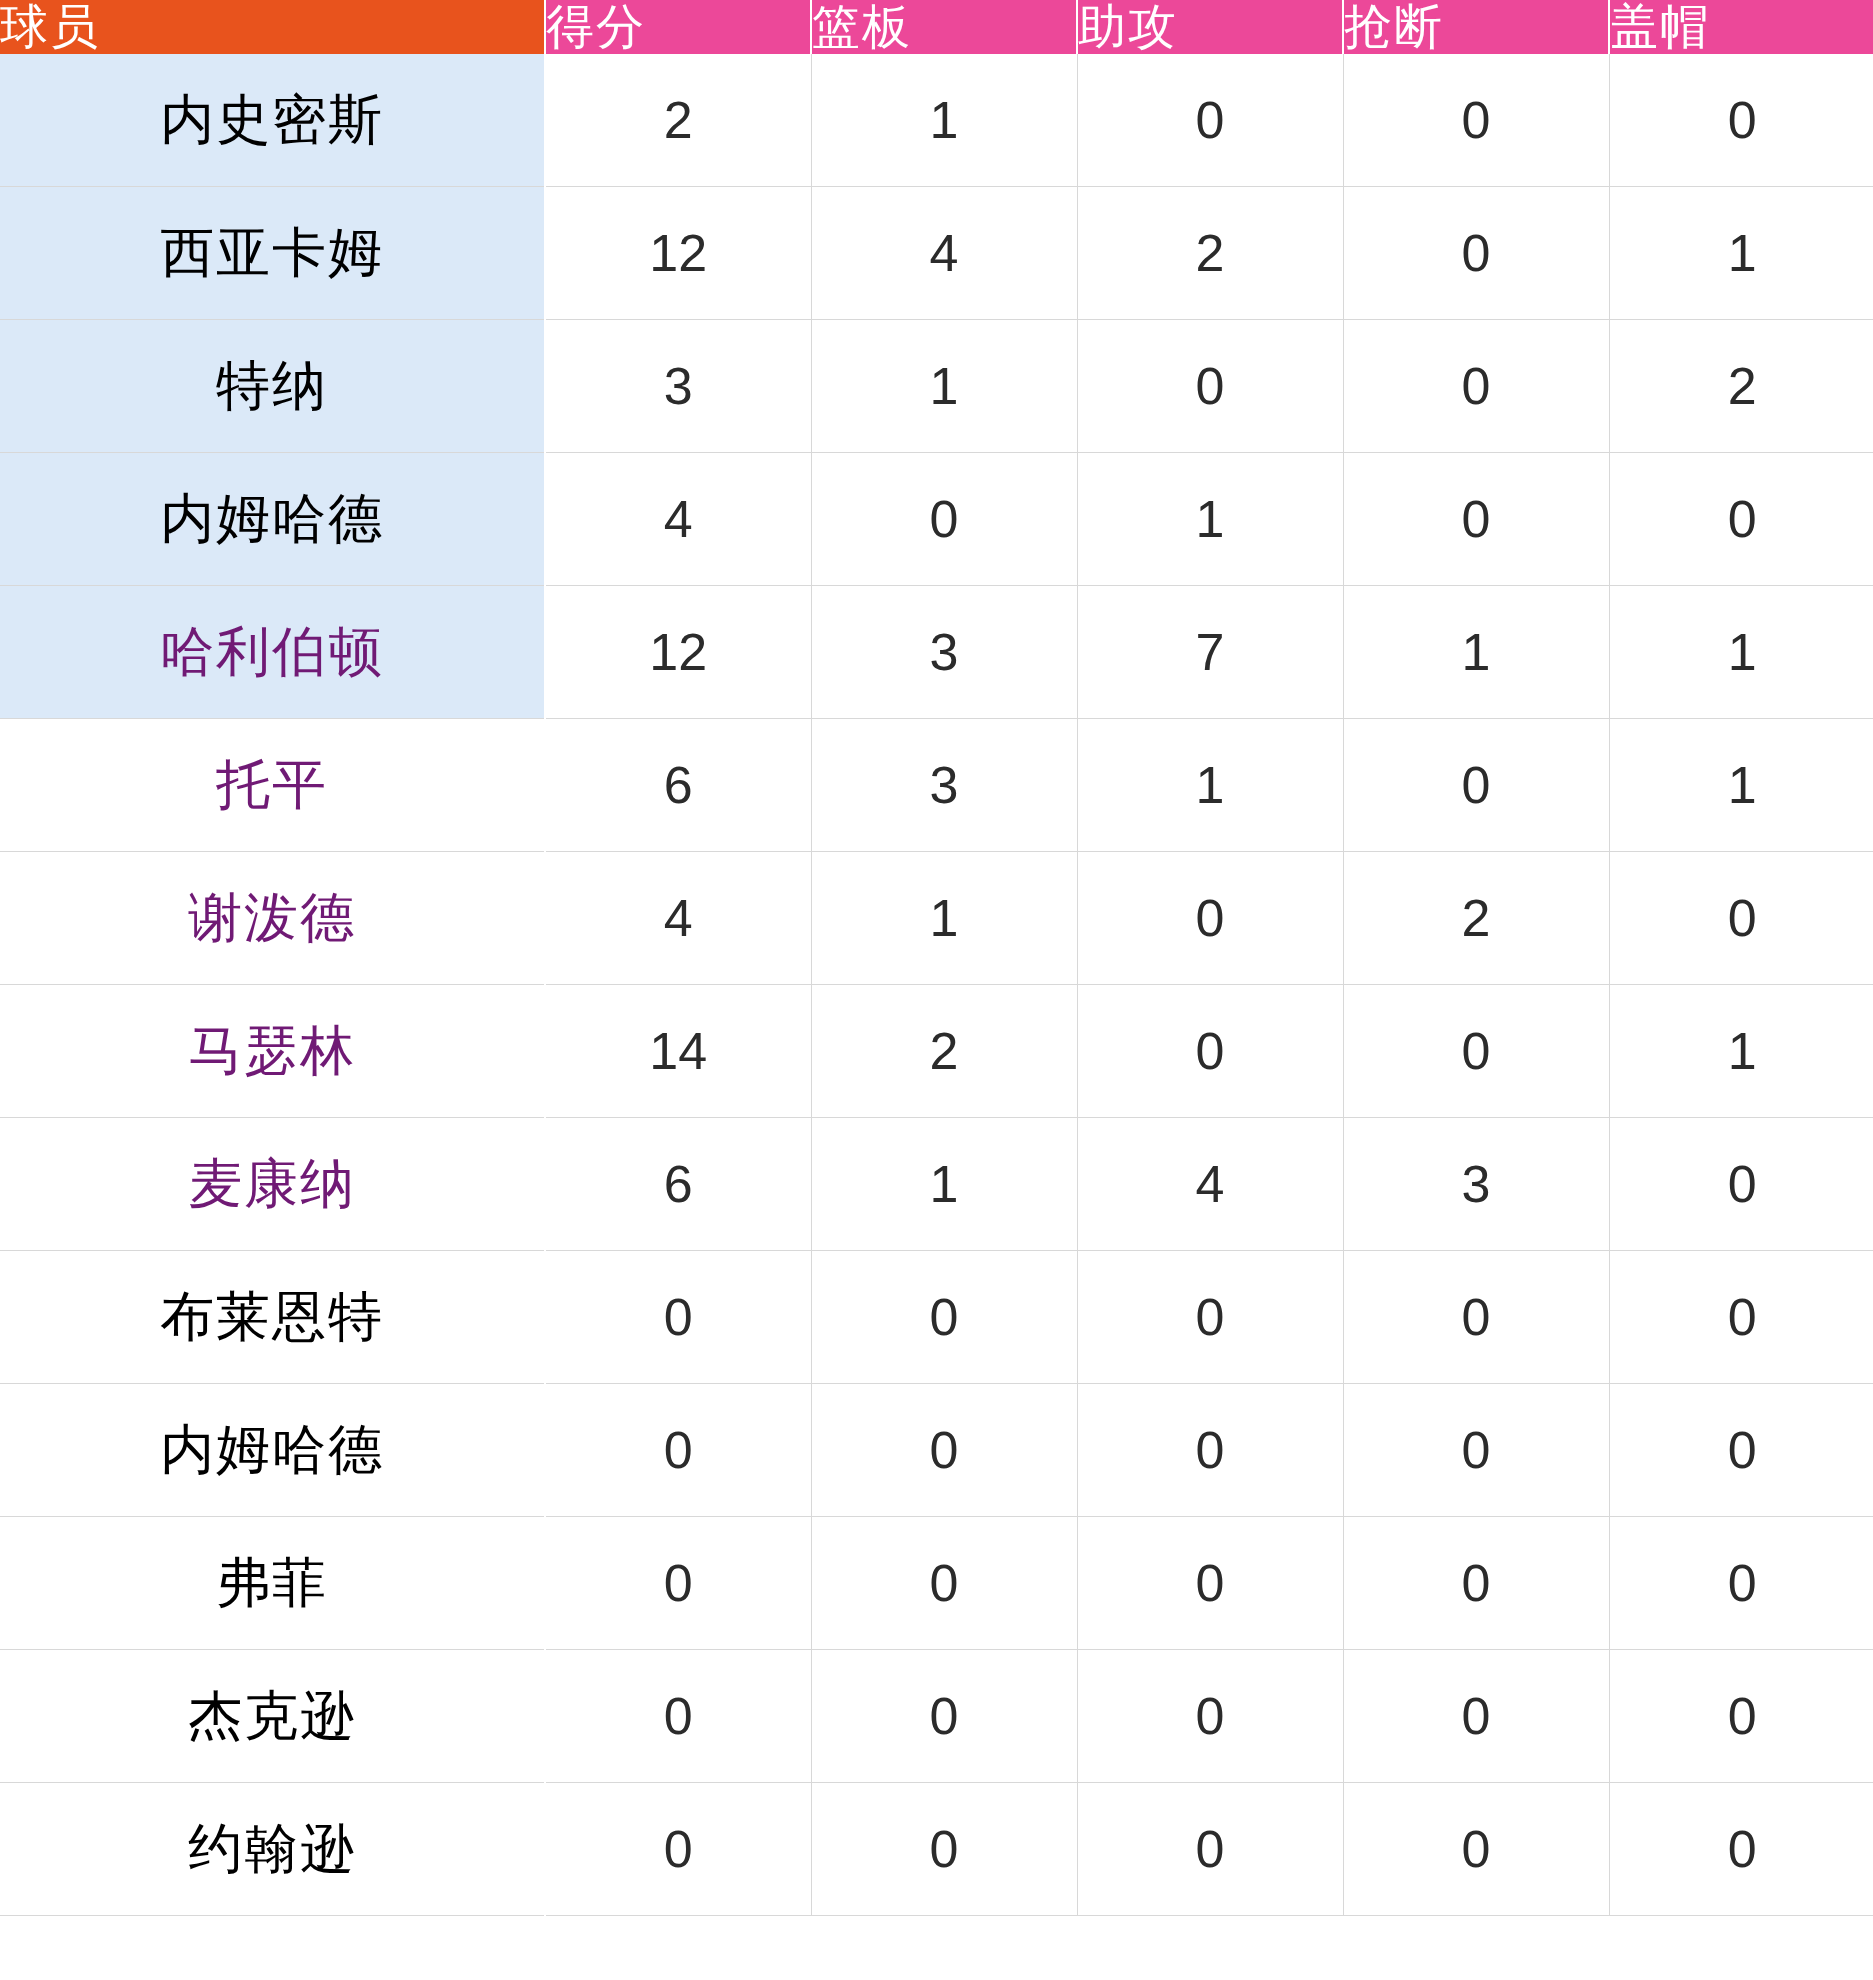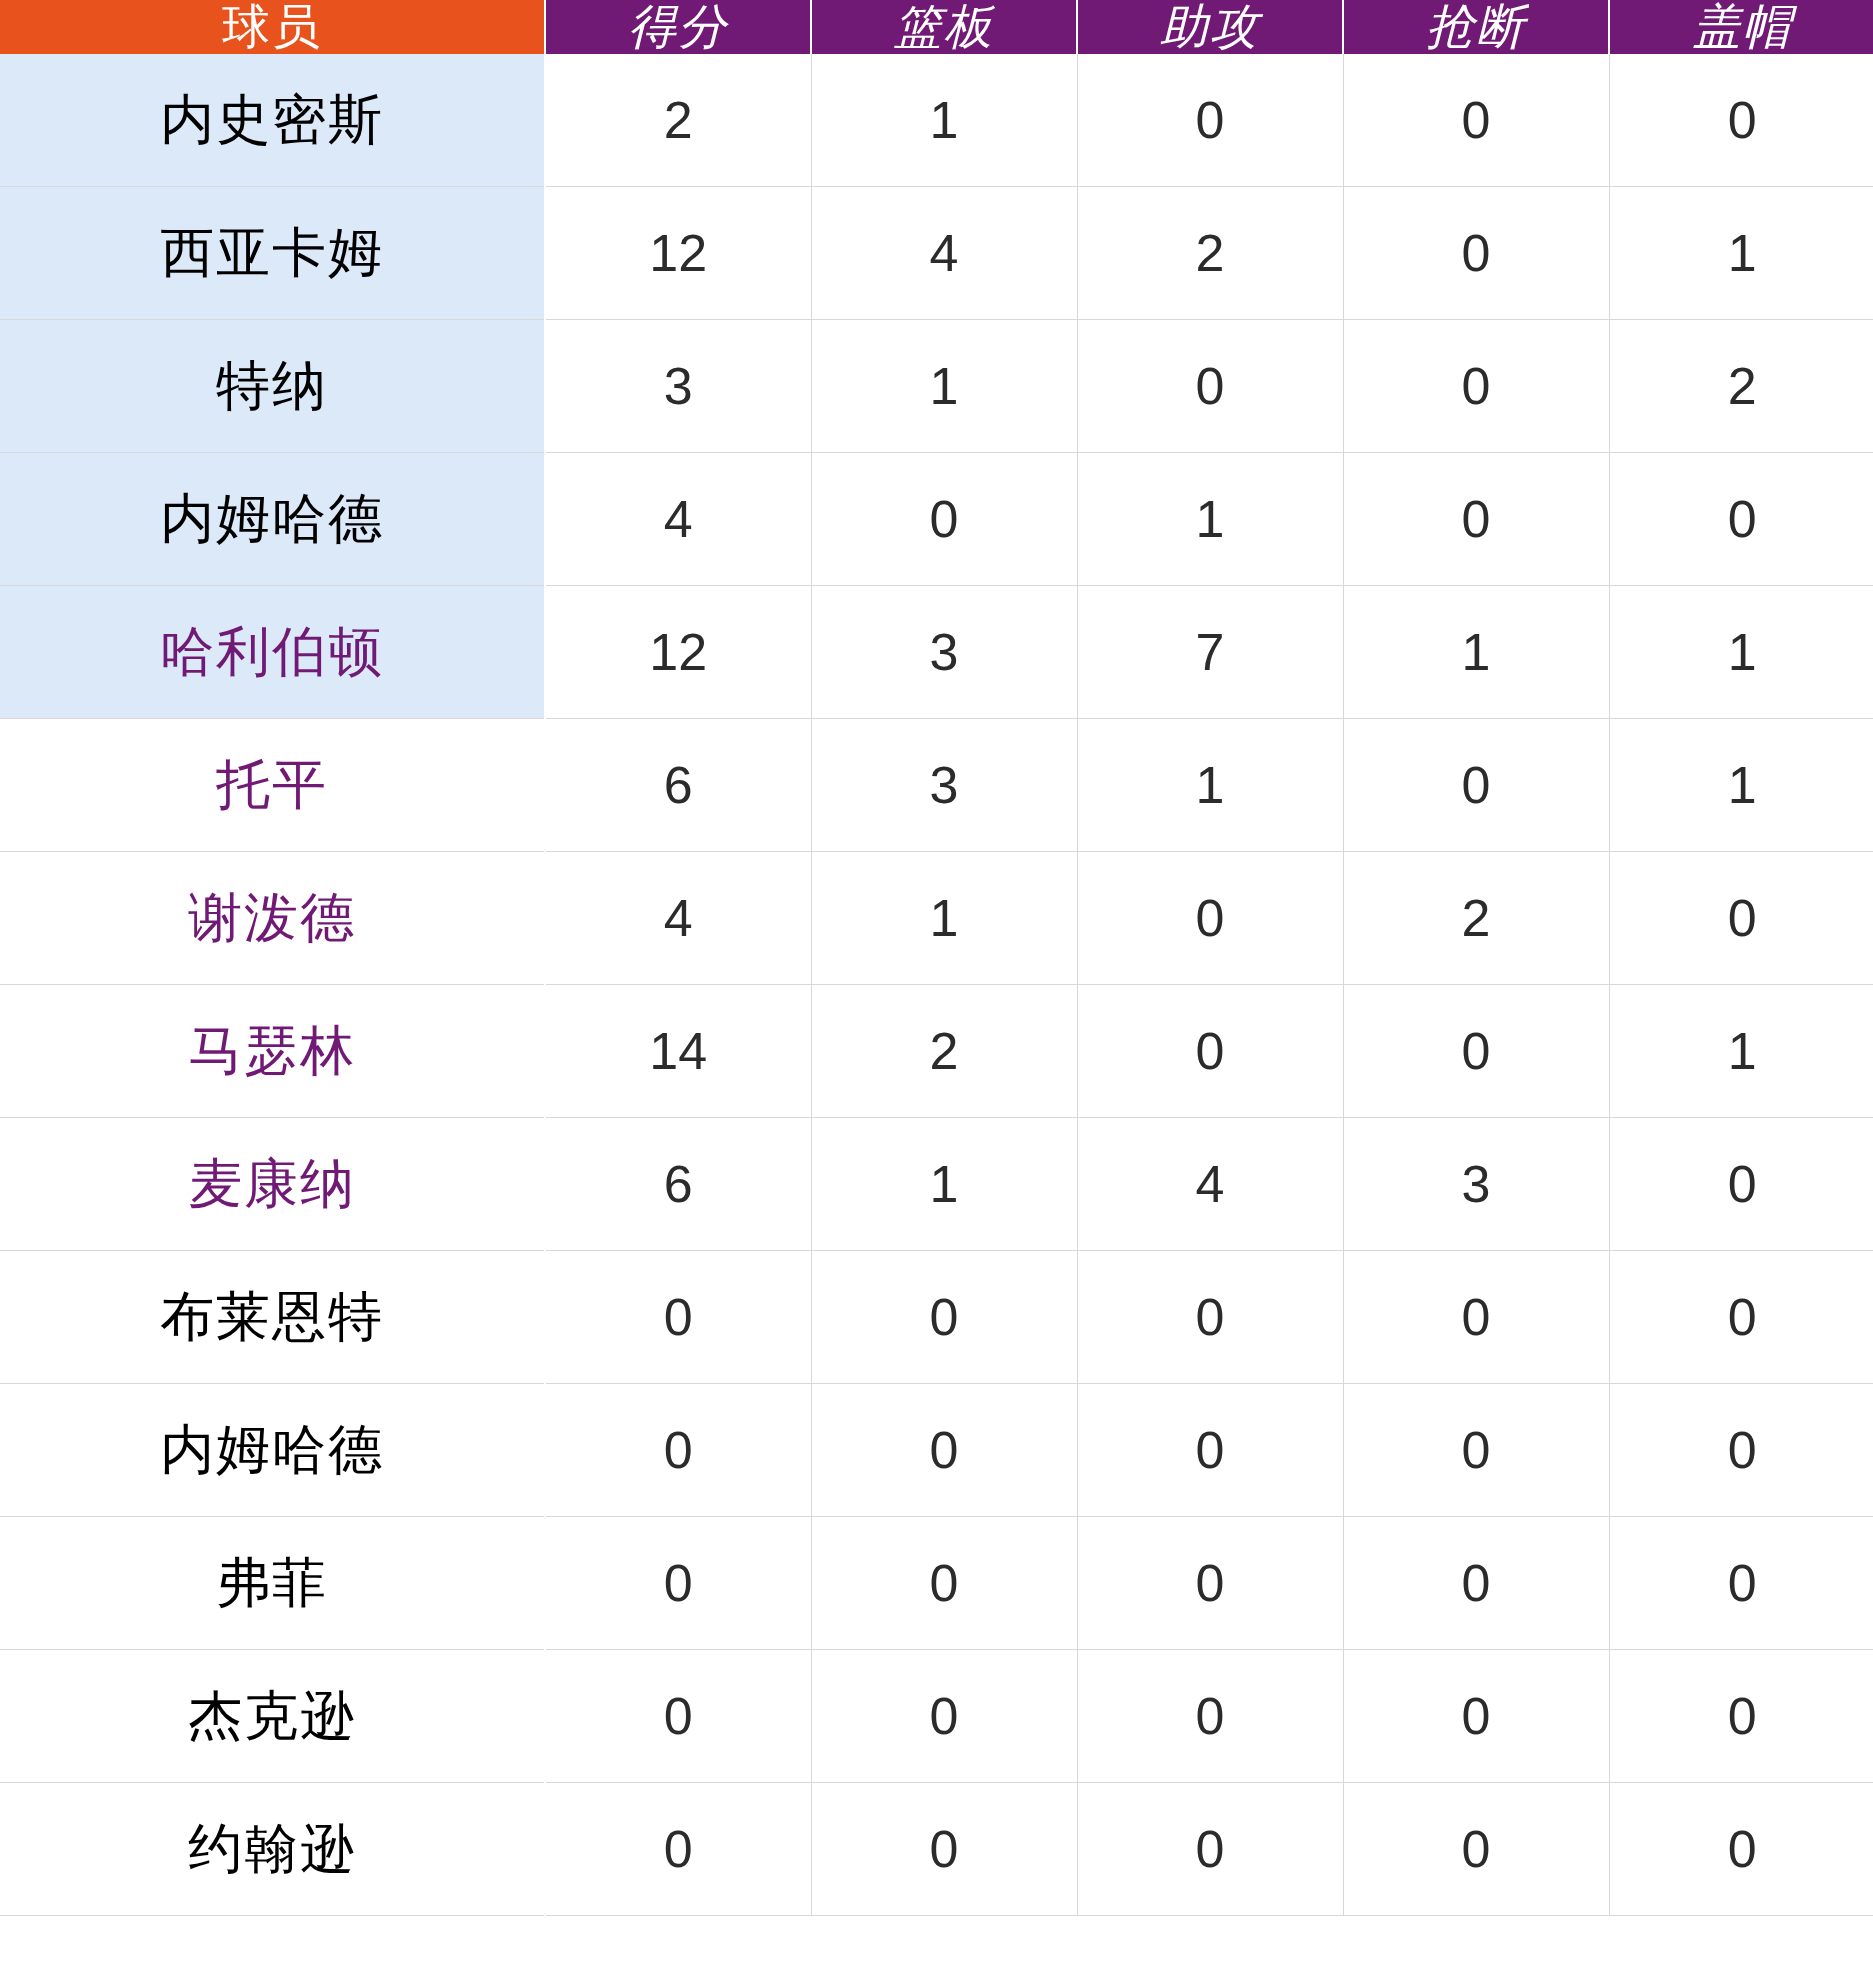--- a/index.html
+++ b/index.html
@@ -18,35 +18,34 @@
     table-layout: fixed;
   }
   #stats-table col.c-name { width: 545px; }
   #stats-table col.c-stat { width: 266px; }
 
   #stats-table thead th {
     height: 54px;
     font-size: 48px;
     font-weight: 400;
     color: #ffffff;
-    text-align: center;
+    text-align: left;
     vertical-align: middle;
     padding: 0;
     letter-spacing: 1.9px;
     overflow: hidden;
     line-height: 54px;
   }
   #stats-table thead th.h-name {
     background: #e8531d;
     border-right: 2.9px solid #ffffff;
   }
   #stats-table thead th.h-stat {
-    background: #701a75;
+    background: #ec4899;
     border-right: 2.9px solid #ffffff;
-    font-style: italic;
   }
   #stats-table thead th.h-stat.last { border-right: none; }
 
   #stats-table tbody td {
     height: 132px;
     font-size: 52px;
     text-align: center;
     vertical-align: middle;
     padding: 0;
     border-bottom: 1.9px solid #d8d8d8;

